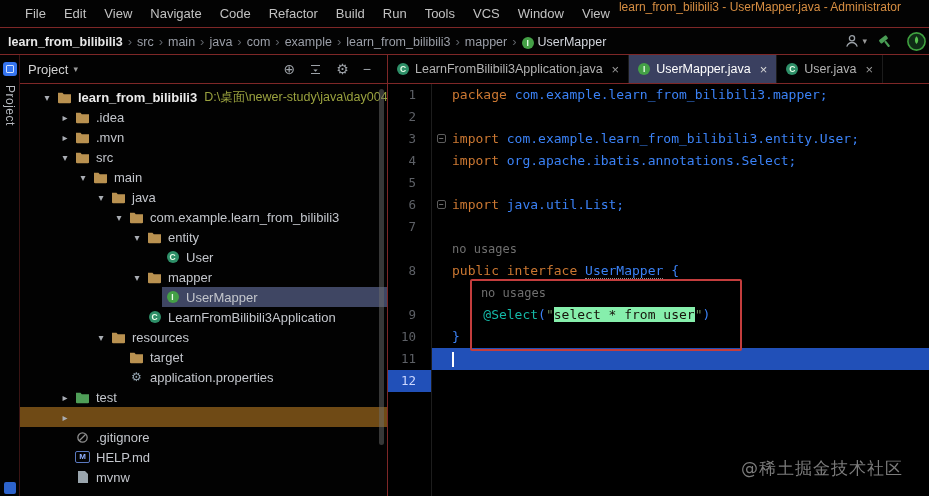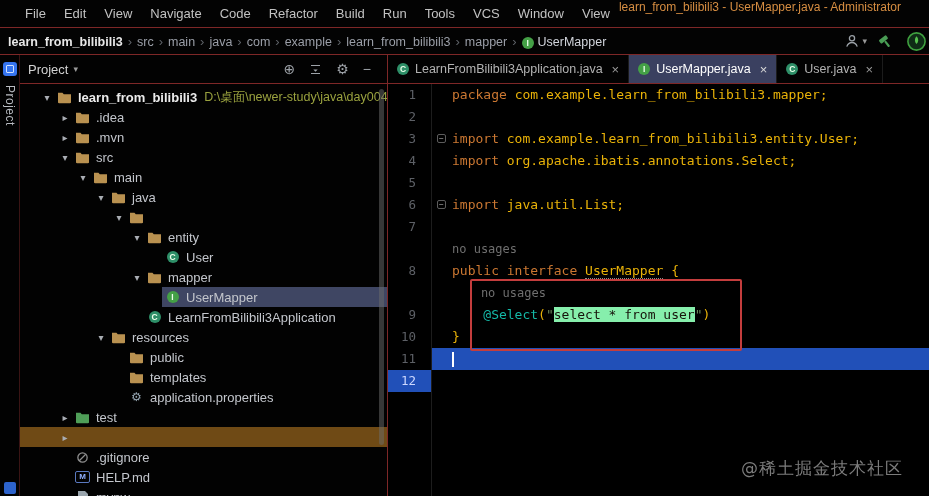--- a/index.html
+++ b/index.html
@@ -66,21 +66,21 @@
   .grow.caretline{color:#cdd8ff}
   .code{flex:1;position:relative;min-width:0}
   .crow{height:22px;line-height:22px;padding-left:20px;white-space:pre;position:relative}
   .caretline{background:#2150b8}
   .caret-bar{display:inline-block;width:2px;height:15px;background:#fff;vertical-align:middle}
   .fold{position:absolute;left:5px;top:6px;width:9px;height:9px;border:1px solid #5c5c5c;border-radius:2px;color:#9a9a9a;font-size:8px;line-height:7px;text-align:center}
   .annobox{position:absolute;left:38px;width:272px;border:2px solid #c43d3d;border-radius:2px;pointer-events:none}
   .watermark{position:absolute;right:26px;bottom:16px;font-size:17px;color:#7b7b7b;letter-spacing:1px;font-family:"DejaVu Sans",sans-serif}
 
   .tok.kw{color:#cc7832}
-  .tok.pl{color:#eab308}
+  .tok.pl{color:#3b82f6}
   .tok.ann{color:#14b8a6}
   .tok.str{color:#6a8759}
   .tok.strhl{background:#86efac;color:#16130a}
   .tok.hint{color:#6f6f6f;font-size:12px}
   .tok.decl{border-bottom:1px dotted #8d8d8d}
   .tok.method{color:#ffc66d}
 </style>
 </head>
 <body>
 
@@ -244,20 +244,21 @@
             </span>
           </div>
           <div class="trow" style="padding-left: 92px;">
             <span class="chev">▾</span>
             <span class="tinner">
               <span class="ticon">
                 <svg width="15" height="13" viewBox="0 0 16 14">
                   <path d="M1 1.8h4.8l1.4 1.8H15v8.6c0 .6-.5 1-1 1H2c-.5 0-1-.4-1-1V1.8z" fill="#b99150"></path>
                 </svg>
               </span>
+              <span class="tlabel">com.example.learn_from_bilibili3</span>
             </span>
           </div>
           <div class="trow" style="padding-left: 110px;">
             <span class="chev">▾</span>
             <span class="tinner">
               <span class="ticon">
                 <svg width="15" height="13" viewBox="0 0 16 14">
                   <path d="M1 1.8h4.8l1.4 1.8H15v8.6c0 .6-.5 1-1 1H2c-.5 0-1-.4-1-1V1.8z" fill="#b99150"></path>
                 </svg>
               </span>
@@ -314,32 +315,21 @@
             </span>
           </div>
           <div class="trow" style="padding-left: 92px;">
             <span class="chev"></span>
             <span class="tinner">
               <span class="ticon">
                 <svg width="15" height="13" viewBox="0 0 16 14">
                   <path d="M1 1.8h4.8l1.4 1.8H15v8.6c0 .6-.5 1-1 1H2c-.5 0-1-.4-1-1V1.8z" fill="#b99150"></path>
                 </svg>
               </span>
-              <span class="tlabel">public</span>
-            </span>
-          </div>
-          <div class="trow" style="padding-left: 92px;">
-            <span class="chev"></span>
-            <span class="tinner">
-              <span class="ticon">
-                <svg width="15" height="13" viewBox="0 0 16 14">
-                  <path d="M1 1.8h4.8l1.4 1.8H15v8.6c0 .6-.5 1-1 1H2c-.5 0-1-.4-1-1V1.8z" fill="#b99150"></path>
-                </svg>
-              </span>
-              <span class="tlabel">templates</span>
+              <span class="tlabel">target</span>
             </span>
           </div>
           <div class="trow" style="padding-left: 92px;">
             <span class="chev"></span>
             <span class="tinner">
               <span class="ticon">
                 <span style="color:#96a6b2;font-size:12px;line-height:1">⚙</span>
               </span>
               <span class="tlabel">application.properties</span>
             </span>

